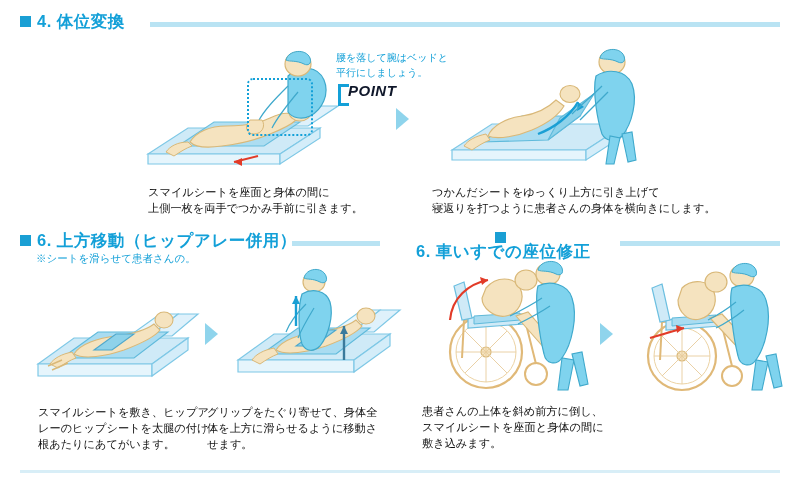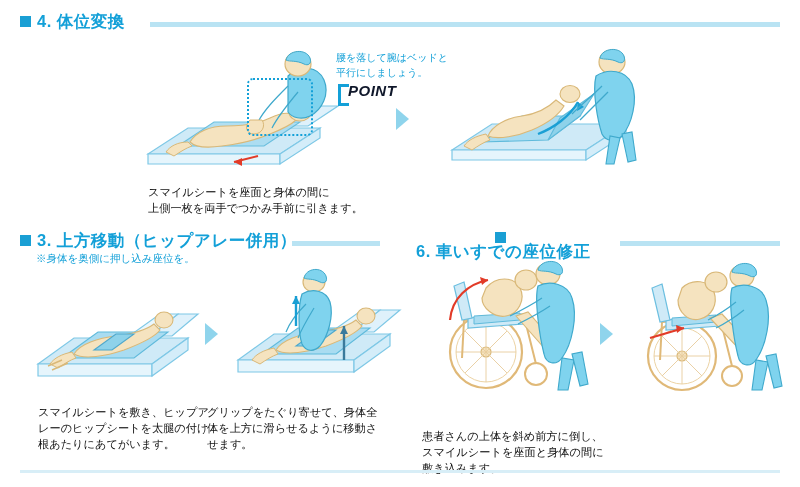--- a/index.html
+++ b/index.html
@@ -186,27 +186,29 @@
     <path d="M166 46 C178 38, 196 40, 202 54 C208 70, 202 94, 192 106 C186 112, 176 112, 172 104 C168 92, 162 62, 166 46 Z" fill="#7fd3ee" stroke="#3fa9cc" stroke-width="1.2"></path>
     <path d="M172 56 C162 66, 150 76, 142 84" stroke="#3fa9cc" stroke-width="1.2" fill="none"></path>
     <path d="M178 62 C168 72, 158 82, 150 90" stroke="#3fa9cc" stroke-width="1.2" fill="none"></path>
 
     <path d="M180 106 L176 134 L184 134 L190 108 Z" fill="#7fd3ee" stroke="#3fa9cc" stroke-width="1.1"></path>
     <path d="M192 104 L198 132 L206 130 L202 102 Z" fill="#7fd3ee" stroke="#3fa9cc" stroke-width="1.1"></path>
   </svg>
 
   <div class="caption" style="left:148px; top:184px;">スマイルシートを座面と身体の間に
 上側一枚を両手でつかみ手前に引きます。</div>
+  <div class="caption" style="left:432px; top:184px;">つかんだシートをゆっくり上方に引き上げて
+寝返りを打つように患者さんの身体を横向きにします。</div>
 
   <div class="section-head" style="left:20px; top:232px;">
     <span class="sq"></span>
-    <span class="title">3. 上方移動（ヒップアレー併用）</span>
+    <span class="title">6. 上方移動（ヒップアレー併用）</span>
   </div>
   <div class="head-rule" style="left:292px; top:241px; width:88px;"></div>
-  <div class="sub-note" style="left:36px; top:252px;">※身体を奥側に押し込み座位を。</div>
+  <div class="sub-note" style="left:36px; top:252px;">※シートを滑らせて患者さんの。</div>
 
   <svg class="illus" style="left:28px; top:268px;" width="175" height="130" viewBox="0 0 175 130">
 
     <path d="M10 96 L46 70 L160 70 L124 96 Z" fill="#cfeaf7" stroke="#7ec8e6" stroke-width="1.2"></path>
     <path d="M10 96 L10 108 L124 108 L124 96 Z" fill="#e6f5fc" stroke="#7ec8e6" stroke-width="1.2"></path>
     <path d="M124 96 L160 70 L160 82 L124 108 Z" fill="#d4edf9" stroke="#7ec8e6" stroke-width="1.2"></path>
 
     <path d="M122 68 L150 46 L170 46 L144 68 Z" fill="#dff1fb" stroke="#7ec8e6" stroke-width="1.2"></path>
     <path d="M104 66 L132 46 L150 46 L124 66 Z" fill="#eaf7fd" stroke="#7ec8e6" stroke-width="1.1"></path>
 
@@ -338,18 +340,18 @@
     <path d="M112 26 C124 20, 142 24, 146 38 C152 56, 146 84, 136 98 C130 106, 120 104, 118 94 C114 78, 108 40, 112 26 Z" fill="#7fd3ee" stroke="#3fa9cc" stroke-width="1.2"></path>
     <path d="M116 40 C106 48, 96 54, 88 58" stroke="#3fa9cc" stroke-width="1.2" fill="none"></path>
     <path d="M124 48 C114 56, 104 62, 96 66" stroke="#3fa9cc" stroke-width="1.2" fill="none"></path>
     <path d="M136 98 L132 128 L142 128 L148 100 Z" fill="#7fd3ee" stroke="#3fa9cc" stroke-width="1.1"></path>
     <path d="M146 94 L154 126 L162 124 L156 92 Z" fill="#7fd3ee" stroke="#3fa9cc" stroke-width="1.1"></path>
 
     <path d="M30 76 L64 66" stroke="#e23b28" stroke-width="2.2" fill="none"></path>
     <path d="M64 66 l-8 -3 l1 8 z" fill="#e23b28"></path>
   </svg>
 
-  <div class="caption" style="left:422px; top:428px;">患者さんの上体を斜め前方に倒し、
+  <div class="caption" style="left:422px; top:404px;font-family:Liberation Mono, monospace;">患者さんの上体を斜め前方に倒し、
 スマイルシートを座面と身体の間に
 敷き込みます。</div>
 
   <div class="bottom-rule"></div>
 </div>
 
 </body></html>

